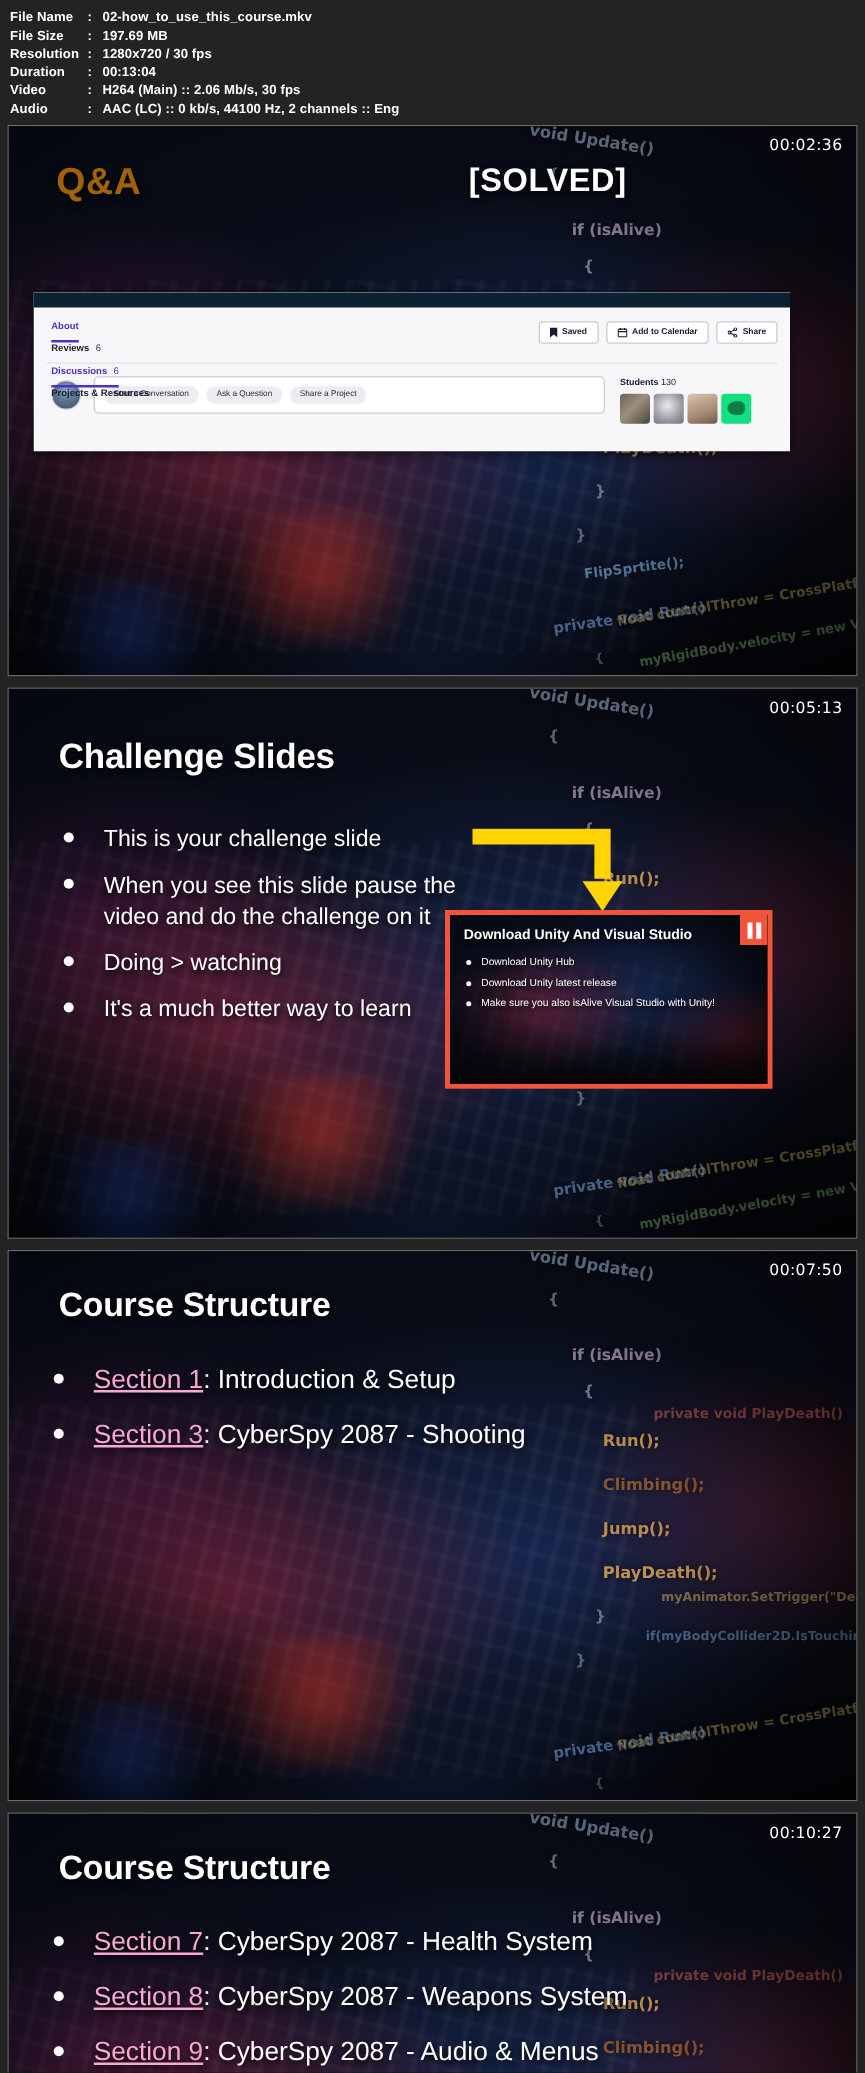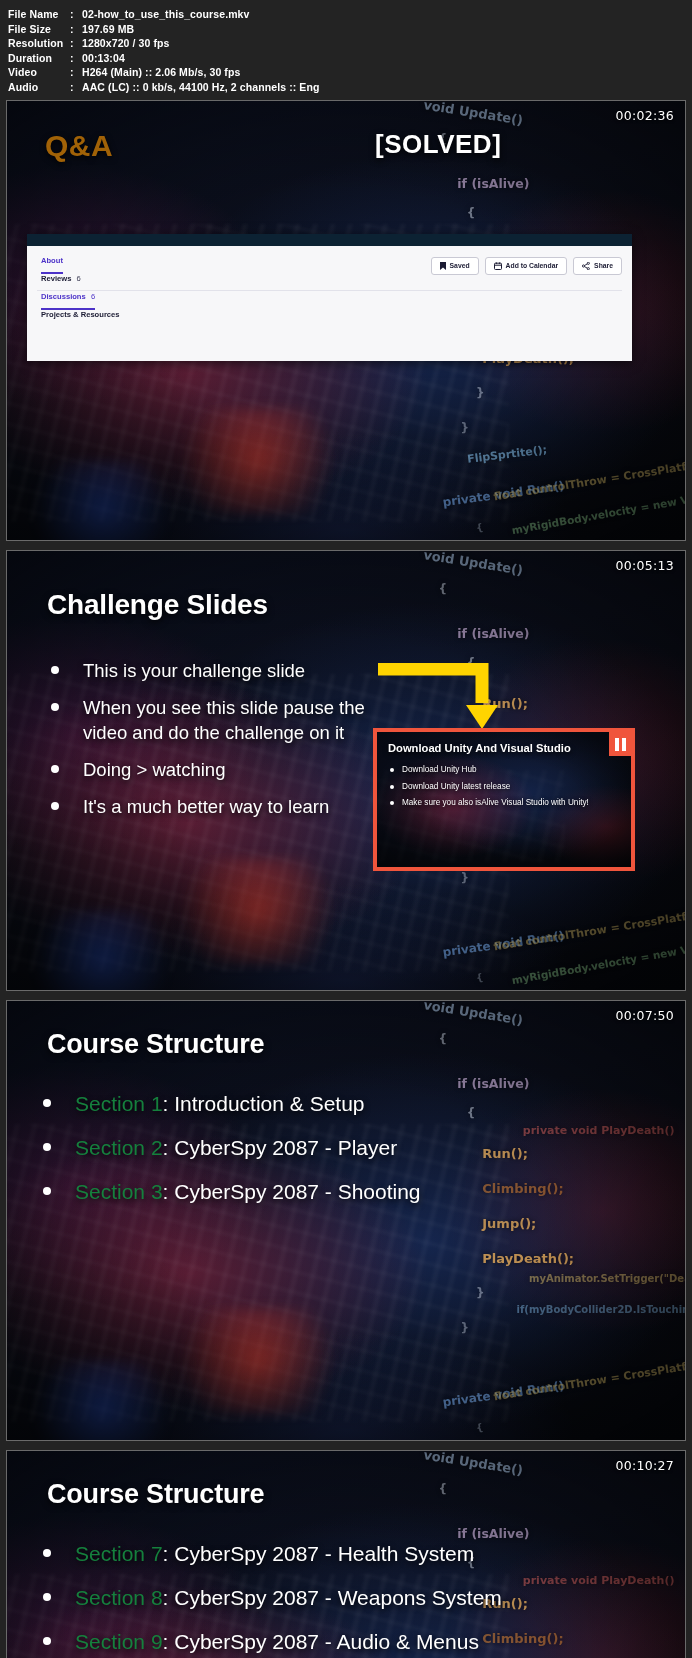--- a/index.html
+++ b/index.html
@@ -274,33 +274,33 @@
     padding-left: 36px;
   }
   .bullets li::before {
     content: "";
     position: absolute;
     left: 4px;
     width: 8px; height: 8px;
     border-radius: 50%;
     background: #ffffff;
   }
-  .sec-label { color: #15803d; }
+  .sec-label { color: #f9a8d4; text-decoration: underline; }
 
   
   .s2-title { top: 38px; font-size: 28px; }
   .s2-bullets { left: 40px; top: 107px; width: 320px; font-size: 18.5px; line-height: 25px; }
   .s2-bullets li { margin-bottom: 12px; }
   .s2-bullets li::before { top: 8px; }
 
   .arrow-wrap { position: absolute; left: 369px; top: 112px; width: 145px; height: 68px; }
 
   .inset {
     position: absolute;
-    left: 366px; top: 177px;
+    left: 349px; top: 177px;
     width: 262px; height: 143px;
     border: 4px solid #f0553c;
     overflow: hidden;
     background: #0a0f1c;
   }
   .inset-bg { position: absolute; inset: 0; }
   .inset-bg .bg-base {
     background:
       radial-gradient(ellipse 46% 55% at 30% 55%, rgba(150,40,70,.5), rgba(0,0,0,0) 70%),
       radial-gradient(ellipse 60% 70% at 60% 45%, rgba(26,48,100,.62), rgba(0,0,0,0) 72%),
@@ -458,20 +458,40 @@
                     <circle cx="1.5" cy="4" r="1.1" fill="none" stroke="#1b1b33" stroke-width=".9"></circle>
                     <circle cx="6.3" cy="6.7" r="1.1" fill="none" stroke="#1b1b33" stroke-width=".9"></circle>
                     <path d="M2.5 3.5l2.9-1.6M2.5 4.6l2.9 1.6" stroke="#1b1b33" stroke-width=".9"></path>
                   </svg>
               </span>
               <span>Share</span>
             </div>
           </div>
         </div>
         <div class="panel-divider"></div>
+        <div class="panel-body">
+          <div class="avatar"></div>
+          <div class="compose">
+            <span class="chip">Start a Conversation</span>
+            <span class="chip">Ask a Question</span>
+            <span class="chip">Share a Project</span>
+          </div>
+          <div class="students">
+            <div class="students-label">
+              <span>Students</span>
+              <span class="num">130</span>
+            </div>
+            <div class="avatar-row">
+              <div class="sav sav1"></div>
+              <div class="sav sav2"></div>
+              <div class="sav sav3"></div>
+              <div class="sav sav4"></div>
+            </div>
+          </div>
+        </div>
       </div>
     </div>
   </div>
 
   <div class="slide">
     <div class="slide-bg">
       <div class="bg-base"></div>
         <div class="bg-keys"></div>
       <div class="bg-glow-red"></div>
         <div class="bg-glow-blue"></div>
@@ -559,23 +579,20 @@
       <div class="bg-vignette"></div>
     </div>
     <div class="timestamp">00:07:50</div>
     <div class="slide-content">
       <div class="s-title s34-title">Course Structure</div>
       <ul class="bullets s34-bullets">
         <li>
           <span class="sec-label">Section 1</span><span>: Introduction &amp; Setup</span>
         </li>
         <li>
-          <span class="sec-label">Section 2</span><span>: CyberSpy 2087 - Player</span>
-        </li>
-        <li>
           <span class="sec-label">Section 3</span><span>: CyberSpy 2087 - Shooting</span>
         </li>
       </ul>
     </div>
   </div>
 
   <div class="slide">
     <div class="slide-bg">
       <div class="bg-base"></div>
         <div class="bg-keys"></div>

